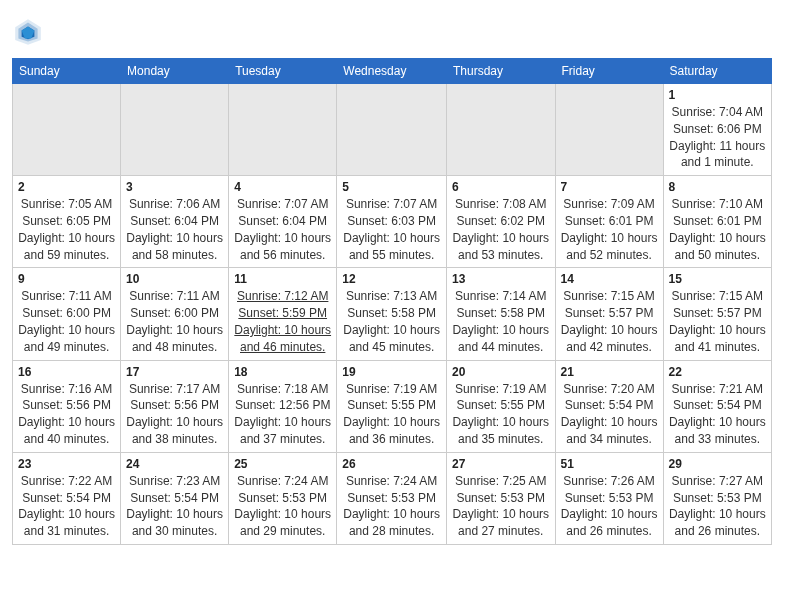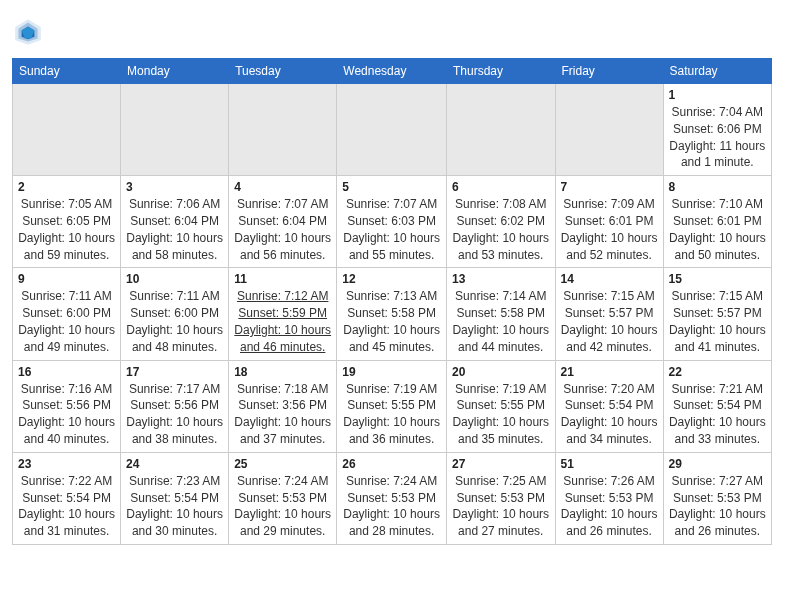--- a/index.html
+++ b/index.html
@@ -258,21 +258,21 @@
           <td>
             <span class="day-num">17</span>
             <div class="day-info" style="white-space: pre-line;">Sunrise: 7:17 AM
 Sunset: 5:56 PM
 Daylight: 10 hours
 and 38 minutes.</div>
           </td>
           <td>
             <span class="day-num">18</span>
             <div class="day-info" style="white-space: pre-line;">Sunrise: 7:18 AM
-Sunset: 3:56 PM
+Sunset: 12:56 PM
 Daylight: 10 hours
 and 37 minutes.</div>
           </td>
           <td>
             <span class="day-num">19</span>
             <div class="day-info" style="white-space: pre-line;">Sunrise: 7:19 AM
 Sunset: 5:55 PM
 Daylight: 10 hours
 and 36 minutes.</div>
           </td>

